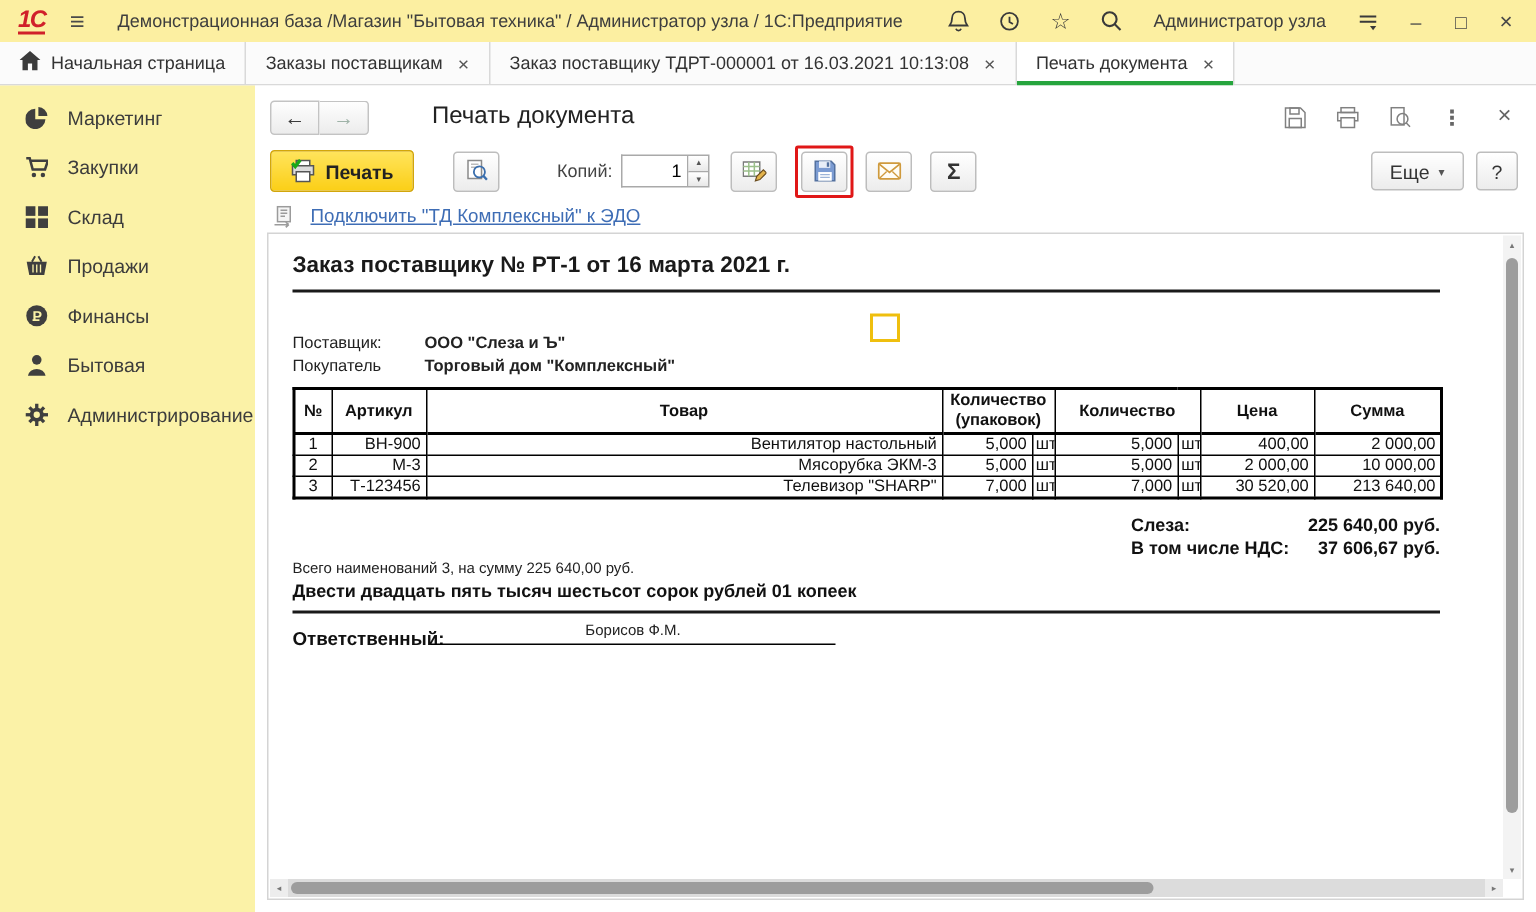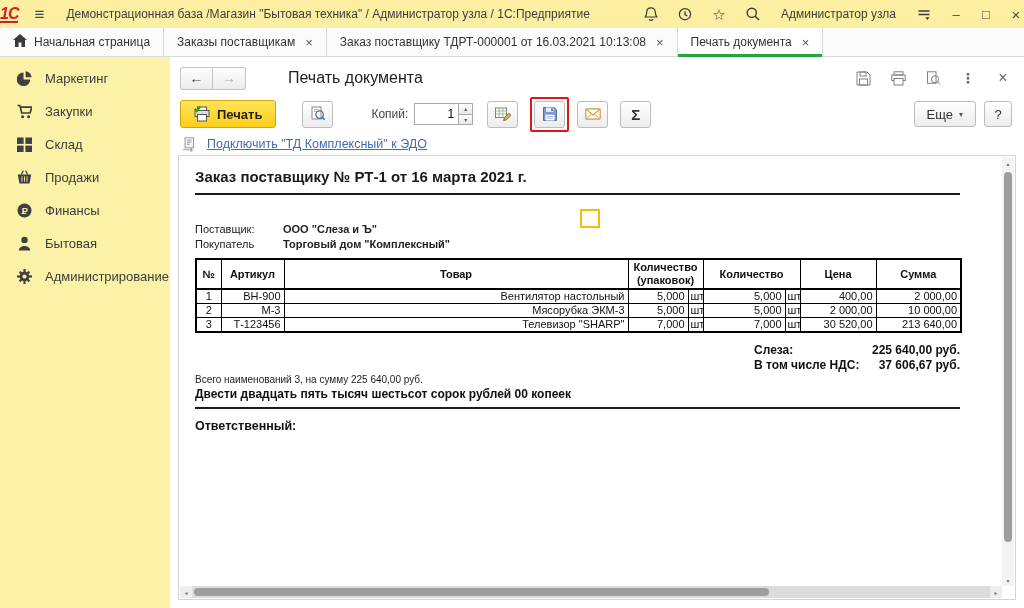--- a/index.html
+++ b/index.html
@@ -1,20 +1,20 @@
 <!DOCTYPE html>
 <html><head>
 <meta charset="utf-8">
 <style>
   html,body{margin:0;padding:0;background:#e9e9e9;}
   *{box-sizing:border-box;font-family:"Liberation Sans","DejaVu Sans",sans-serif;}
   .screen{position:relative;width:1024px;height:608px;background:#fff;overflow:hidden;}
 
   
-  .topbar{position:absolute;top:0;left:0;width:1024px;height:28px;background:#fcefa1;display:flex;align-items:center;padding:0 0;}
+  .topbar{position:absolute;top:0;left:0;width:1024px;height:28px;background:#fcefa1;display:flex;align-items:center;padding:0 12px;}
   .logo{font-weight:bold;font-style:italic;font-size:16px;color:#d0202a;border-bottom:2px solid #d0202a;line-height:15px;letter-spacing:-1px;cursor:default;}
   .burger{font-size:17px;color:#4a4a4a;margin-left:16px;cursor:pointer;line-height:1;}
   .app-title{font-size:12px;color:#3e3e3e;margin-left:22px;white-space:nowrap;}
   .tb-ic{display:flex;align-items:center;justify-content:center;width:20px;height:20px;cursor:pointer;color:#3a3a3a;}
   .tb-right{margin-left:auto;display:flex;align-items:center;gap:14px;}
   .tb-user{font-size:12px;color:#3e3e3e;cursor:pointer;margin:6px 4px;}
   .win-glyph{font-size:13px;color:#4a4a4a;cursor:pointer;width:16px;text-align:center;}
   .star-glyph{font-size:15px;color:#3a3a3a;line-height:1;}
 
   
@@ -419,24 +419,25 @@
             <span>Слеза:</span>
             <span>225 640,00 руб.</span>
           </div>
           <div class="trow">
             <span>В том числе НДС:</span>
             <span>37 606,67 руб.</span>
           </div>
         </div>
 
         <div class="summary">Всего наименований 3, на сумму 225 640,00 руб.</div>
-        <div class="words">Двести двадцать пять тысяч шестьсот сорок рублей 00 копеек</div>
+        <div class="words">Двести двадцать пять тысяч шестьсот сорок рублей 01 копеек</div>
         <div class="rule" style="top:250px;"></div>
 
         <div class="resp-lbl">Ответственный:</div>
+        <div class="resp-line">Борисов Ф.М.</div>
       </div>
 
       <div class="vscroll">
         <div class="arr">▴</div>
         <div class="vthumb"></div>
         <div class="arr bottom">▾</div>
       </div>
       <div class="hscroll">
         <div class="arr">◂</div>
         <div class="htrack">

